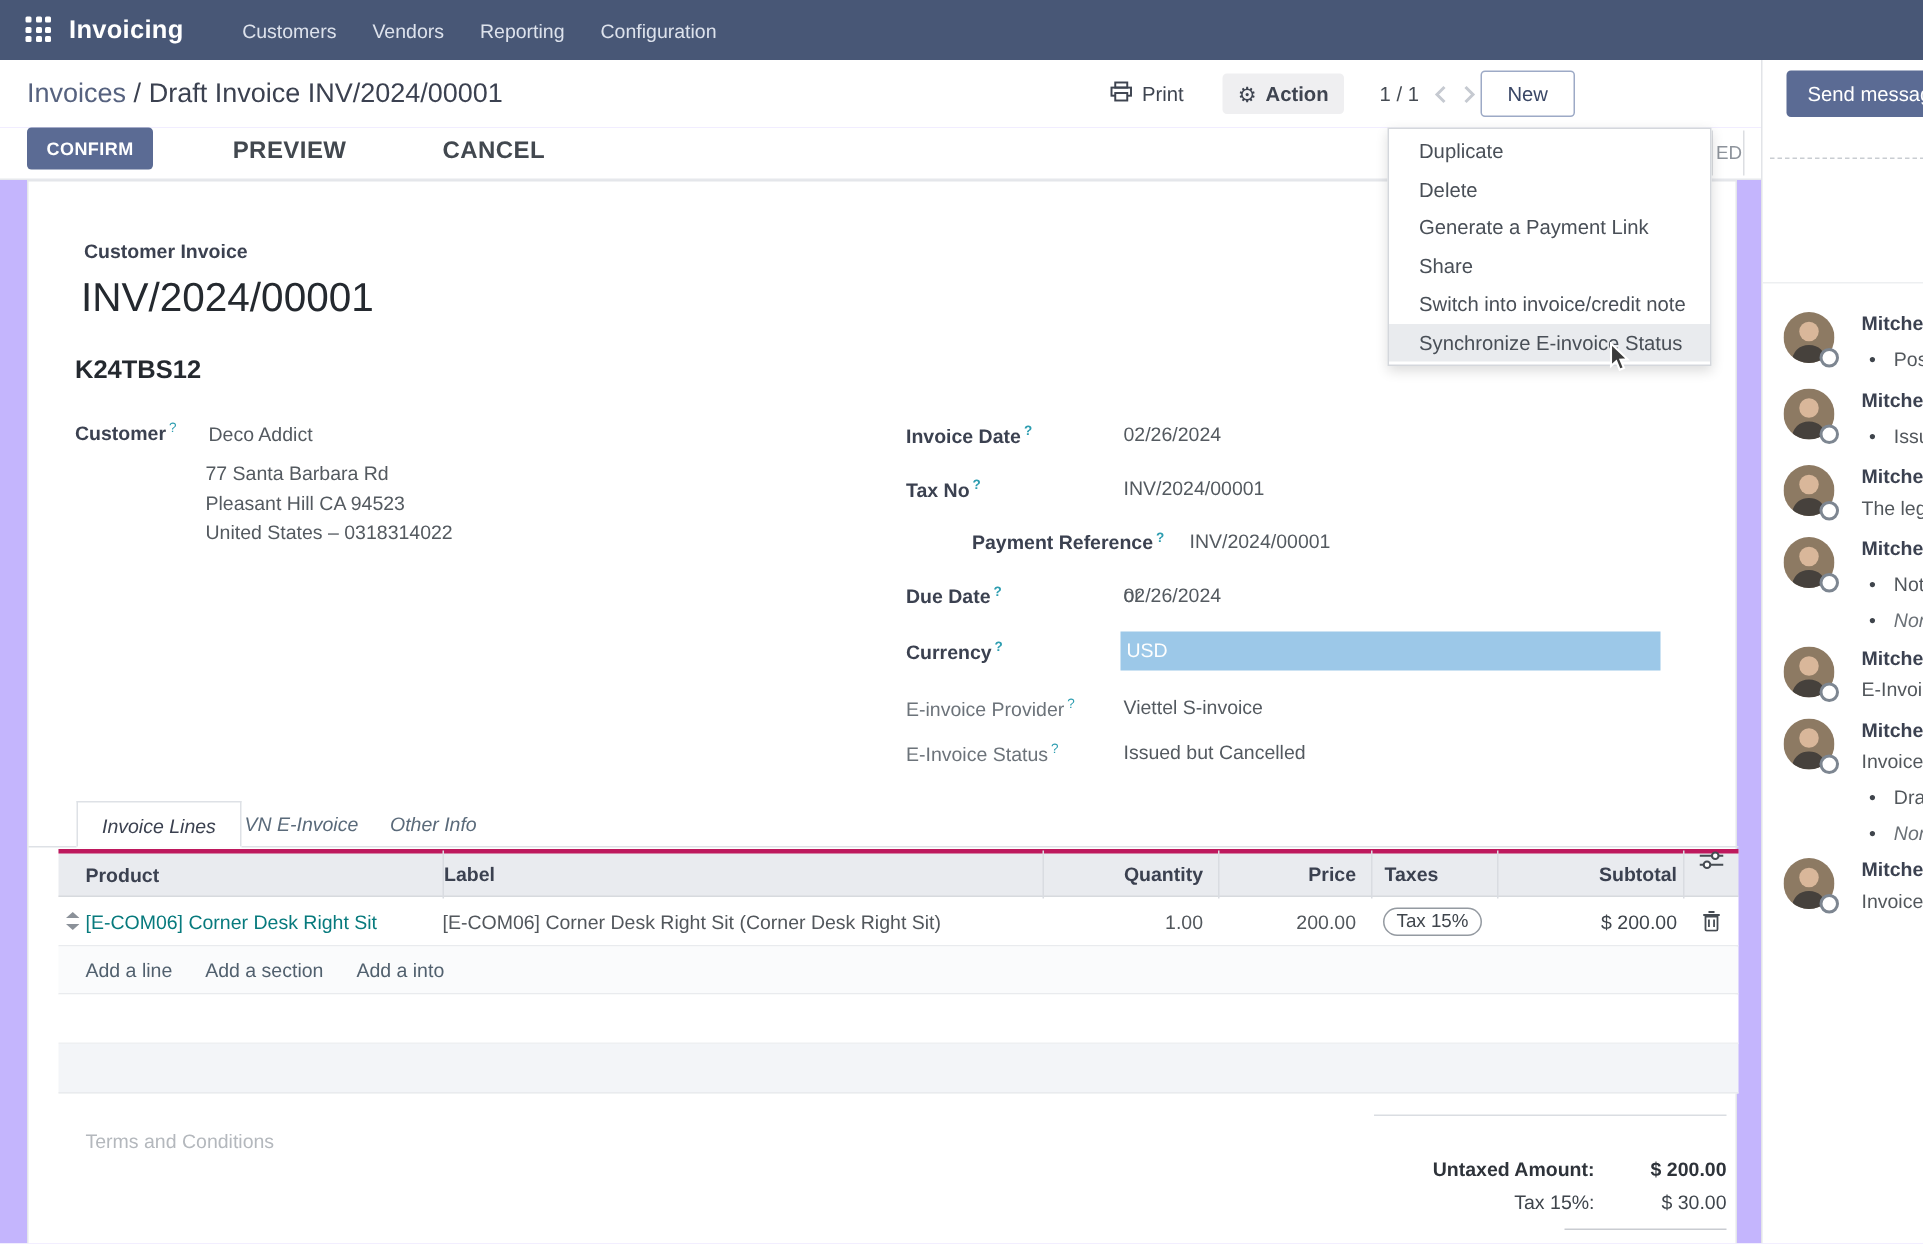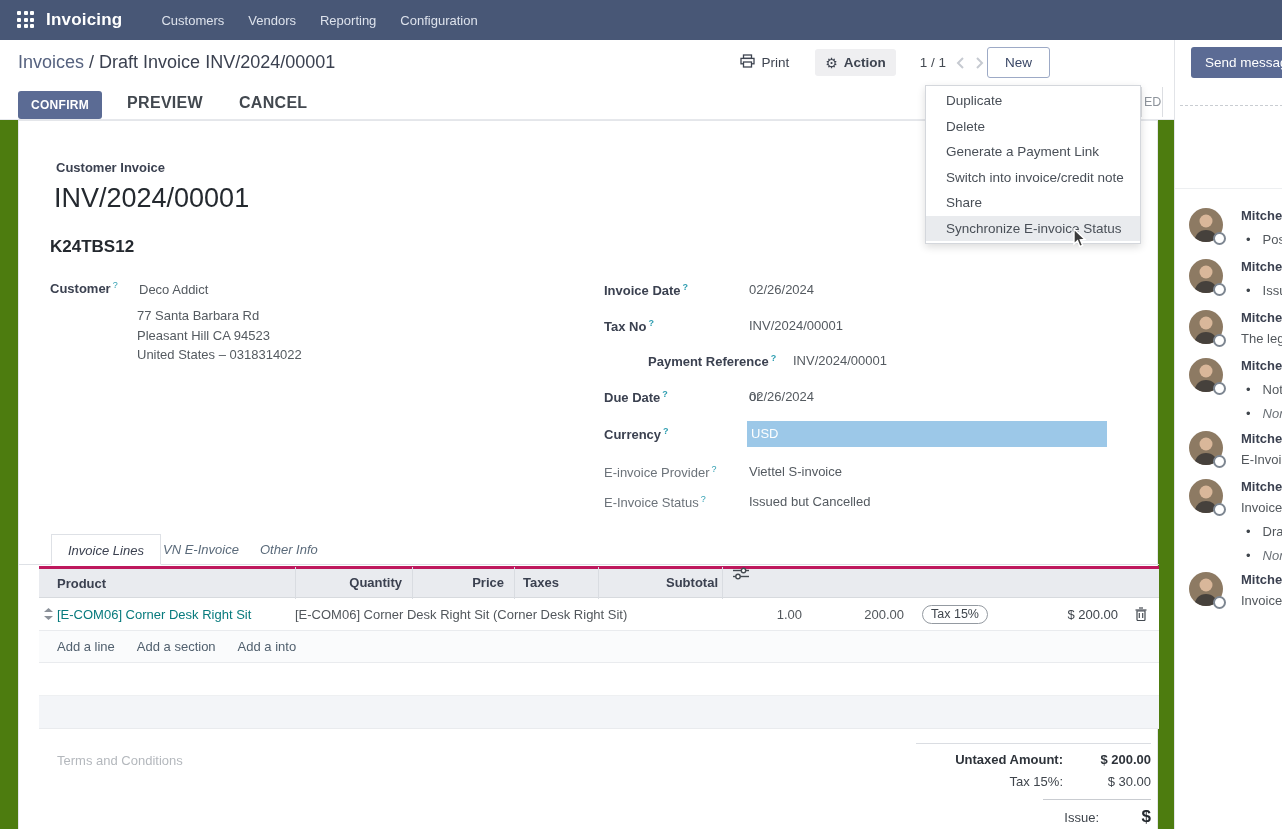--- a/index.html
+++ b/index.html
@@ -1,18 +1,18 @@
 <!DOCTYPE html>
 <html><head>
 <meta charset="utf-8">
 <style>
   * { margin:0; padding:0; box-sizing:border-box; }
   html,body { background:#fff; }
   .screen{ position:relative; width:1282px; height:829px; overflow:hidden;
-           font-family:"Liberation Sans",sans-serif; font-size:13px; color:#4a5057; background:#4d7c0f;}
+           font-family:"Liberation Sans",sans-serif; font-size:13px; color:#4a5057; background:#c4b5fd;}
 
   
   .topnav{ position:absolute; left:0; top:0; width:1282px; height:40px; background:#485776;
            display:flex; align-items:center; }
   .apps-grid{ margin-left:17px; width:18px; height:18px; display:grid;
               grid-template-columns:repeat(3,4px); grid-template-rows:repeat(3,4px); gap:2.5px; }
   .apps-grid span{ background:#fff; border-radius:1px; }
   .app-name{ color:#fff; font-size:17px; font-weight:bold; margin-left:11px; letter-spacing:.2px;}
   .nav-menu{ display:flex; margin-left:27px; }
   .nav-menu .item{ color:#dde2ec; font-size:13px; padding:11px 12px; cursor:pointer; }
@@ -28,21 +28,21 @@
   .gear-glyph{ font-size:14px; line-height:1; }
   .pager{ display:flex; align-items:center; gap:10px; margin-left:24px; }
   .pager .count{ color:#454b53; font-size:13.5px; }
   .pager .chev{ display:flex; cursor:pointer; }
   .btn-new{ position:absolute; right:124px; top:7px; height:31px; padding:0 17px; background:#fff;
             border:1px solid #9daac6; border-radius:3px; color:#3a4766; font-size:13.5px;
             display:flex; align-items:center; cursor:pointer; }
 
   
   .abar{ position:absolute; left:0; top:85px; width:1174px; height:35px; background:#fff;
-         border-bottom:1px solid #e6e8ec; display:flex; align-items:flex-end; }
+         border-bottom:1px solid #e6e8ec; display:flex; align-items:flex-start;gap:28px; }
   .btn-primary{ background:#5b6b94; color:#fff; border:none; border-radius:3px; font-size:12px;
                 font-weight:bold; padding:7px 13px; margin-left:18px; letter-spacing:.3px; cursor:pointer;}
   .btn-plain{ background:none; border:none; color:#42484f; font-size:16px; font-weight:bold;
               padding:7px 11px; margin-left:14px; letter-spacing:.3px; cursor:pointer; }
   .status-frag{ position:absolute; left:1141px; top:2px; width:22px; height:30px; background:#fff;
                 border-left:1px solid #dcdee2; border-right:1px solid #dcdee2;
                 color:#8d939b; font-size:12.5px; line-height:30px; padding-left:2px; }
 
   
   .sheet{ position:absolute; left:18px; top:120px; width:1140px; height:709px; background:#fff;
@@ -104,21 +104,21 @@
   .emptyrow2{ height:33px; background:#f3f5f8; border-bottom:1px solid #e9ebee; }
 
   .notes-ph{ position:absolute; left:38px; top:632px; color:#b4b8bd; cursor:text; }
 
   
   .totals{ position:absolute; left:897px; top:622px; width:235px; border-top:1px solid #dadde2;
            padding-top:8px; }
   .t-line{ display:flex; justify-content:flex-end; margin-bottom:7px; }
   .t-line .lab{ width:122px; text-align:right; color:#3f454c; }
   .t-line .val{ width:88px; text-align:right; color:#3f454c; }
-  .t-line.bold .lab,.t-line.bold .val{ font-weight:bold; color:#2e333a; }
+  .t-line.bold .lab,.t-line.bold .val{ font-weight:bold; color:#2e333a;margin-top:20px; }
   .t-sep{ margin-left:127px; border-top:1px solid #c9ccd1; margin-top:10px; padding-top:7px; }
   .t-total{ display:flex; justify-content:flex-end; align-items:baseline; }
   .t-total .lab{ width:122px; text-align:right; color:#3f454c; }
   .t-total .val{ width:88px; text-align:right; font-size:17px; font-weight:bold; color:#24292f; }
 
   
   .chatter{ position:absolute; left:1174px; top:40px; width:108px; height:789px; background:#fff;
             border-left:1px solid #e2e4e8; overflow:hidden; }
   .send-btn{ position:absolute; left:16px; top:7px; height:31px; background:#5b6b94; color:#fff;
              border:none; border-radius:3px; font-size:13.5px; padding:0 14px; white-space:nowrap;
@@ -267,20 +267,21 @@
       <div class="rule"></div>
       <div class="tab active">Invoice Lines</div>
       <div class="tab t2">VN E-Invoice</div>
       <div class="tab t3">Other Info</div>
     </div>
 
     <div class="otable">
       <div class="trow thead">
         <div class="c-handle"></div>
         <div class="c-prod">Product</div>
+        <div class="c-label">Label</div>
         <div class="c-qty">Quantity</div>
         <div class="c-price">Price</div>
         <div class="c-tax">Taxes</div>
         <div class="c-sub">Subtotal</div>
         <div class="c-act">
           <svg width="16" height="13" viewBox="0 0 16 13">
               <g stroke="#454b52" stroke-width="1.4" fill="#fff">
             <line x1="0" y1="3.5" x2="16" y2="3.5"></line>
                 <circle cx="10.5" cy="3.5" r="2.2"></circle>
             <line x1="0" y1="9.5" x2="16" y2="9.5"></line>
@@ -474,22 +475,22 @@
           <div class="author">Mitchell</div>
         <div class="line">Invoice C</div>
         </div>
     </div>
   </div>
 
   <div class="dropdown">
     <div class="ditem">Duplicate</div>
     <div class="ditem">Delete</div>
     <div class="ditem">Generate a Payment Link</div>
+    <div class="ditem">Share</div>
     <div class="ditem">Switch into invoice/credit note</div>
-    <div class="ditem">Share</div>
     <div class="ditem hover">Synchronize E-invoice Status</div>
   </div>
 
   <div class="cursor">
     <svg width="20" height="22" viewBox="0 0 20 22">
       <path d="M6 1 L6 16 L9.5 12.8 L11.8 18.5 L14.6 17.3 L12.3 11.8 L17 11.5 Z" fill="#3b3b3b" stroke="#fff" stroke-width="1.4"></path>
     </svg>
   </div>
 
 </div>

